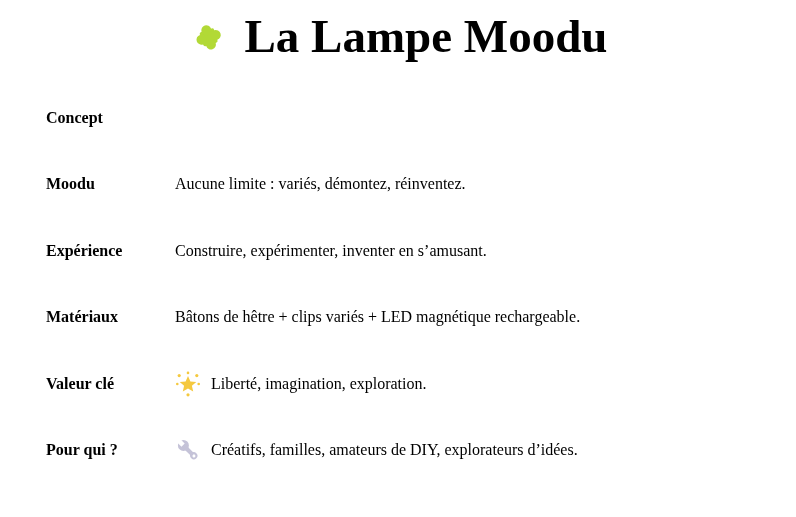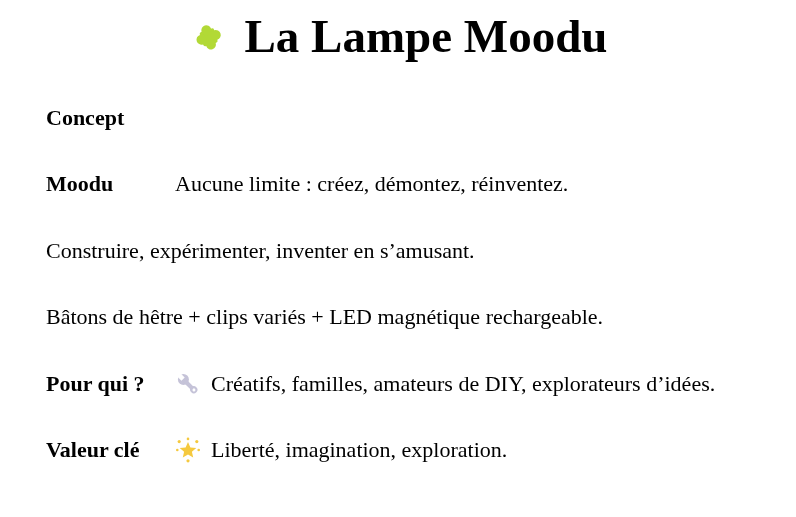--- a/index.html
+++ b/index.html
@@ -31,21 +31,21 @@
   }
   .puzzle-wrap { width: 38px; height: 38px; display: flex; }
   .rows {
     margin: 38px 0 0 46px;
   }
   .row {
     display: flex;
     align-items: center;
     height: 34px;
     margin-bottom: 32.5px;
-    font-size: 22px;
+    font-size: 16px;
     white-space: nowrap;
   }
   .row-label {
     width: 129px;
     flex-shrink: 0;
     font-weight: bold;
   }
   .row-icon {
     width: 26px; height: 26px;
     margin-right: 10px;
@@ -77,61 +77,63 @@
   </div>
 
   <div class="rows">
 
     <div class="row">
       <span class="row-label">Concept</span>
     </div>
 
     <div class="row">
       <span class="row-label">Moodu</span>
-      <span class="row-value">Aucune limite : créez, démontez, réinventez.</span>
+      <span class="row-value">Aucune limite : variés, démontez, réinventez.</span>
     </div>
 
     <div class="row">
+      <span class="row-label">Expérience</span>
       <span class="row-value">Construire, expérimenter, inventer en s’amusant.</span>
     </div>
 
     <div class="row">
+      <span class="row-label">Matériaux</span>
       <span class="row-value">Bâtons de hêtre + clips variés + LED magnétique rechargeable.</span>
+    </div>
+
+    <div class="row">
+      <span class="row-label">Valeur clé</span>
+      <span class="row-icon">
+        <svg width="26" height="26" viewBox="0 0 26 26">
+          <g fill="#f5c93f">
+            <polygon points="13,5 15.4,10.4 21.3,10.9 16.9,14.8 18.2,20.6 13,17.5 7.8,20.6 9.1,14.8 4.7,10.9 10.6,10.4"></polygon>
+            <circle cx="4.2" cy="4.6" r="1.6"></circle>
+            <circle cx="21.8" cy="4.6" r="1.6"></circle>
+            <circle cx="13" cy="1.9" r="1.3"></circle>
+            <circle cx="2.3" cy="13" r="1.3"></circle>
+            <circle cx="23.7" cy="13" r="1.3"></circle>
+            <circle cx="13" cy="23.8" r="1.6"></circle>
+          </g>
+        </svg>
+      </span>
+      <span class="row-value">Liberté, imagination, exploration.</span>
     </div>
 
     <div class="row">
       <span class="row-label">Pour qui ?</span>
       <span class="row-icon">
         <svg width="26" height="26" viewBox="0 0 26 26">
           <g transform="rotate(-45 13 13)">
             <g fill="#c5c3d8">
               <circle cx="13" cy="6.5" r="5.5"></circle>
               <rect x="10.9" y="8" width="4.2" height="14" rx="2.1"></rect>
               <circle cx="13" cy="21.2" r="3.6"></circle>
             </g>
             <rect x="10.7" y="0" width="4.6" height="6" fill="#ffffff"></rect>
             <circle cx="13" cy="21.4" r="1.5" fill="#ffffff"></circle>
           </g>
         </svg>
       </span>
       <span class="row-value">Créatifs, familles, amateurs de DIY, explorateurs d’idées.</span>
     </div>
 
-    <div class="row">
-      <span class="row-label">Valeur clé</span>
-      <span class="row-icon">
-        <svg width="26" height="26" viewBox="0 0 26 26">
-          <g fill="#f5c93f">
-            <polygon points="13,5 15.4,10.4 21.3,10.9 16.9,14.8 18.2,20.6 13,17.5 7.8,20.6 9.1,14.8 4.7,10.9 10.6,10.4"></polygon>
-            <circle cx="4.2" cy="4.6" r="1.6"></circle>
-            <circle cx="21.8" cy="4.6" r="1.6"></circle>
-            <circle cx="13" cy="1.9" r="1.3"></circle>
-            <circle cx="2.3" cy="13" r="1.3"></circle>
-            <circle cx="23.7" cy="13" r="1.3"></circle>
-            <circle cx="13" cy="23.8" r="1.6"></circle>
-          </g>
-        </svg>
-      </span>
-      <span class="row-value">Liberté, imagination, exploration.</span>
-    </div>
-
   </div>
 </div>
 
 </body></html>

